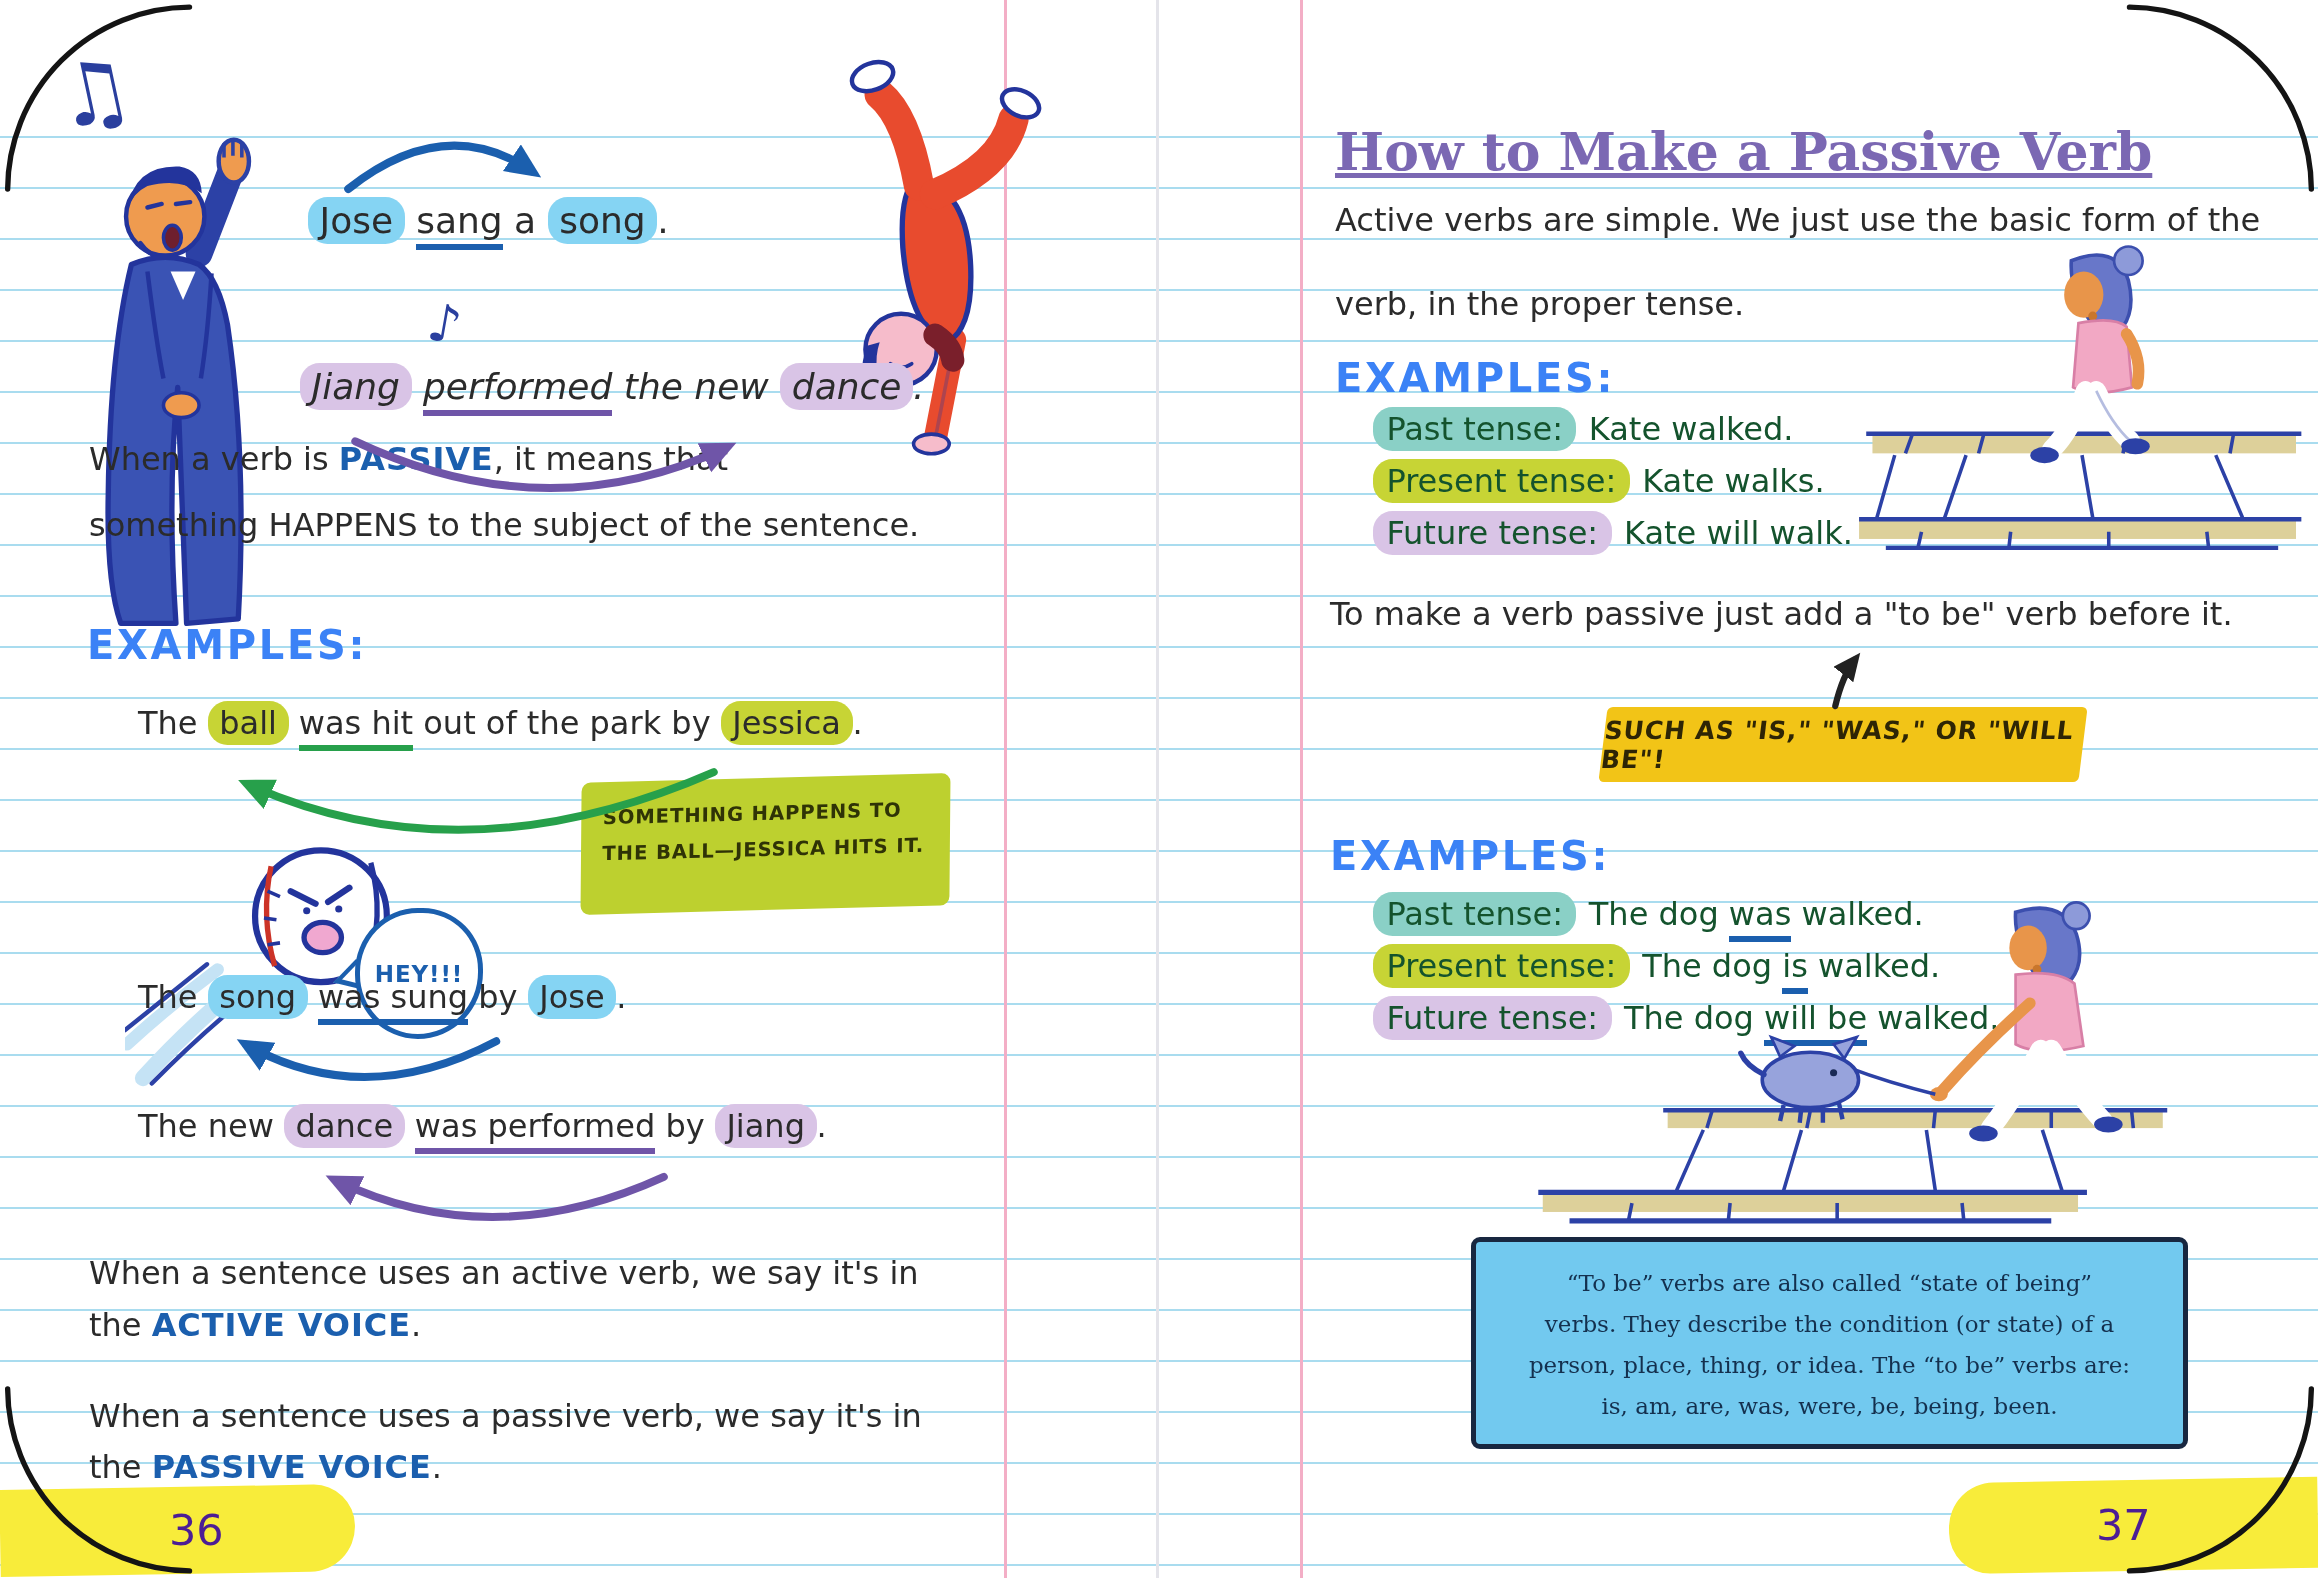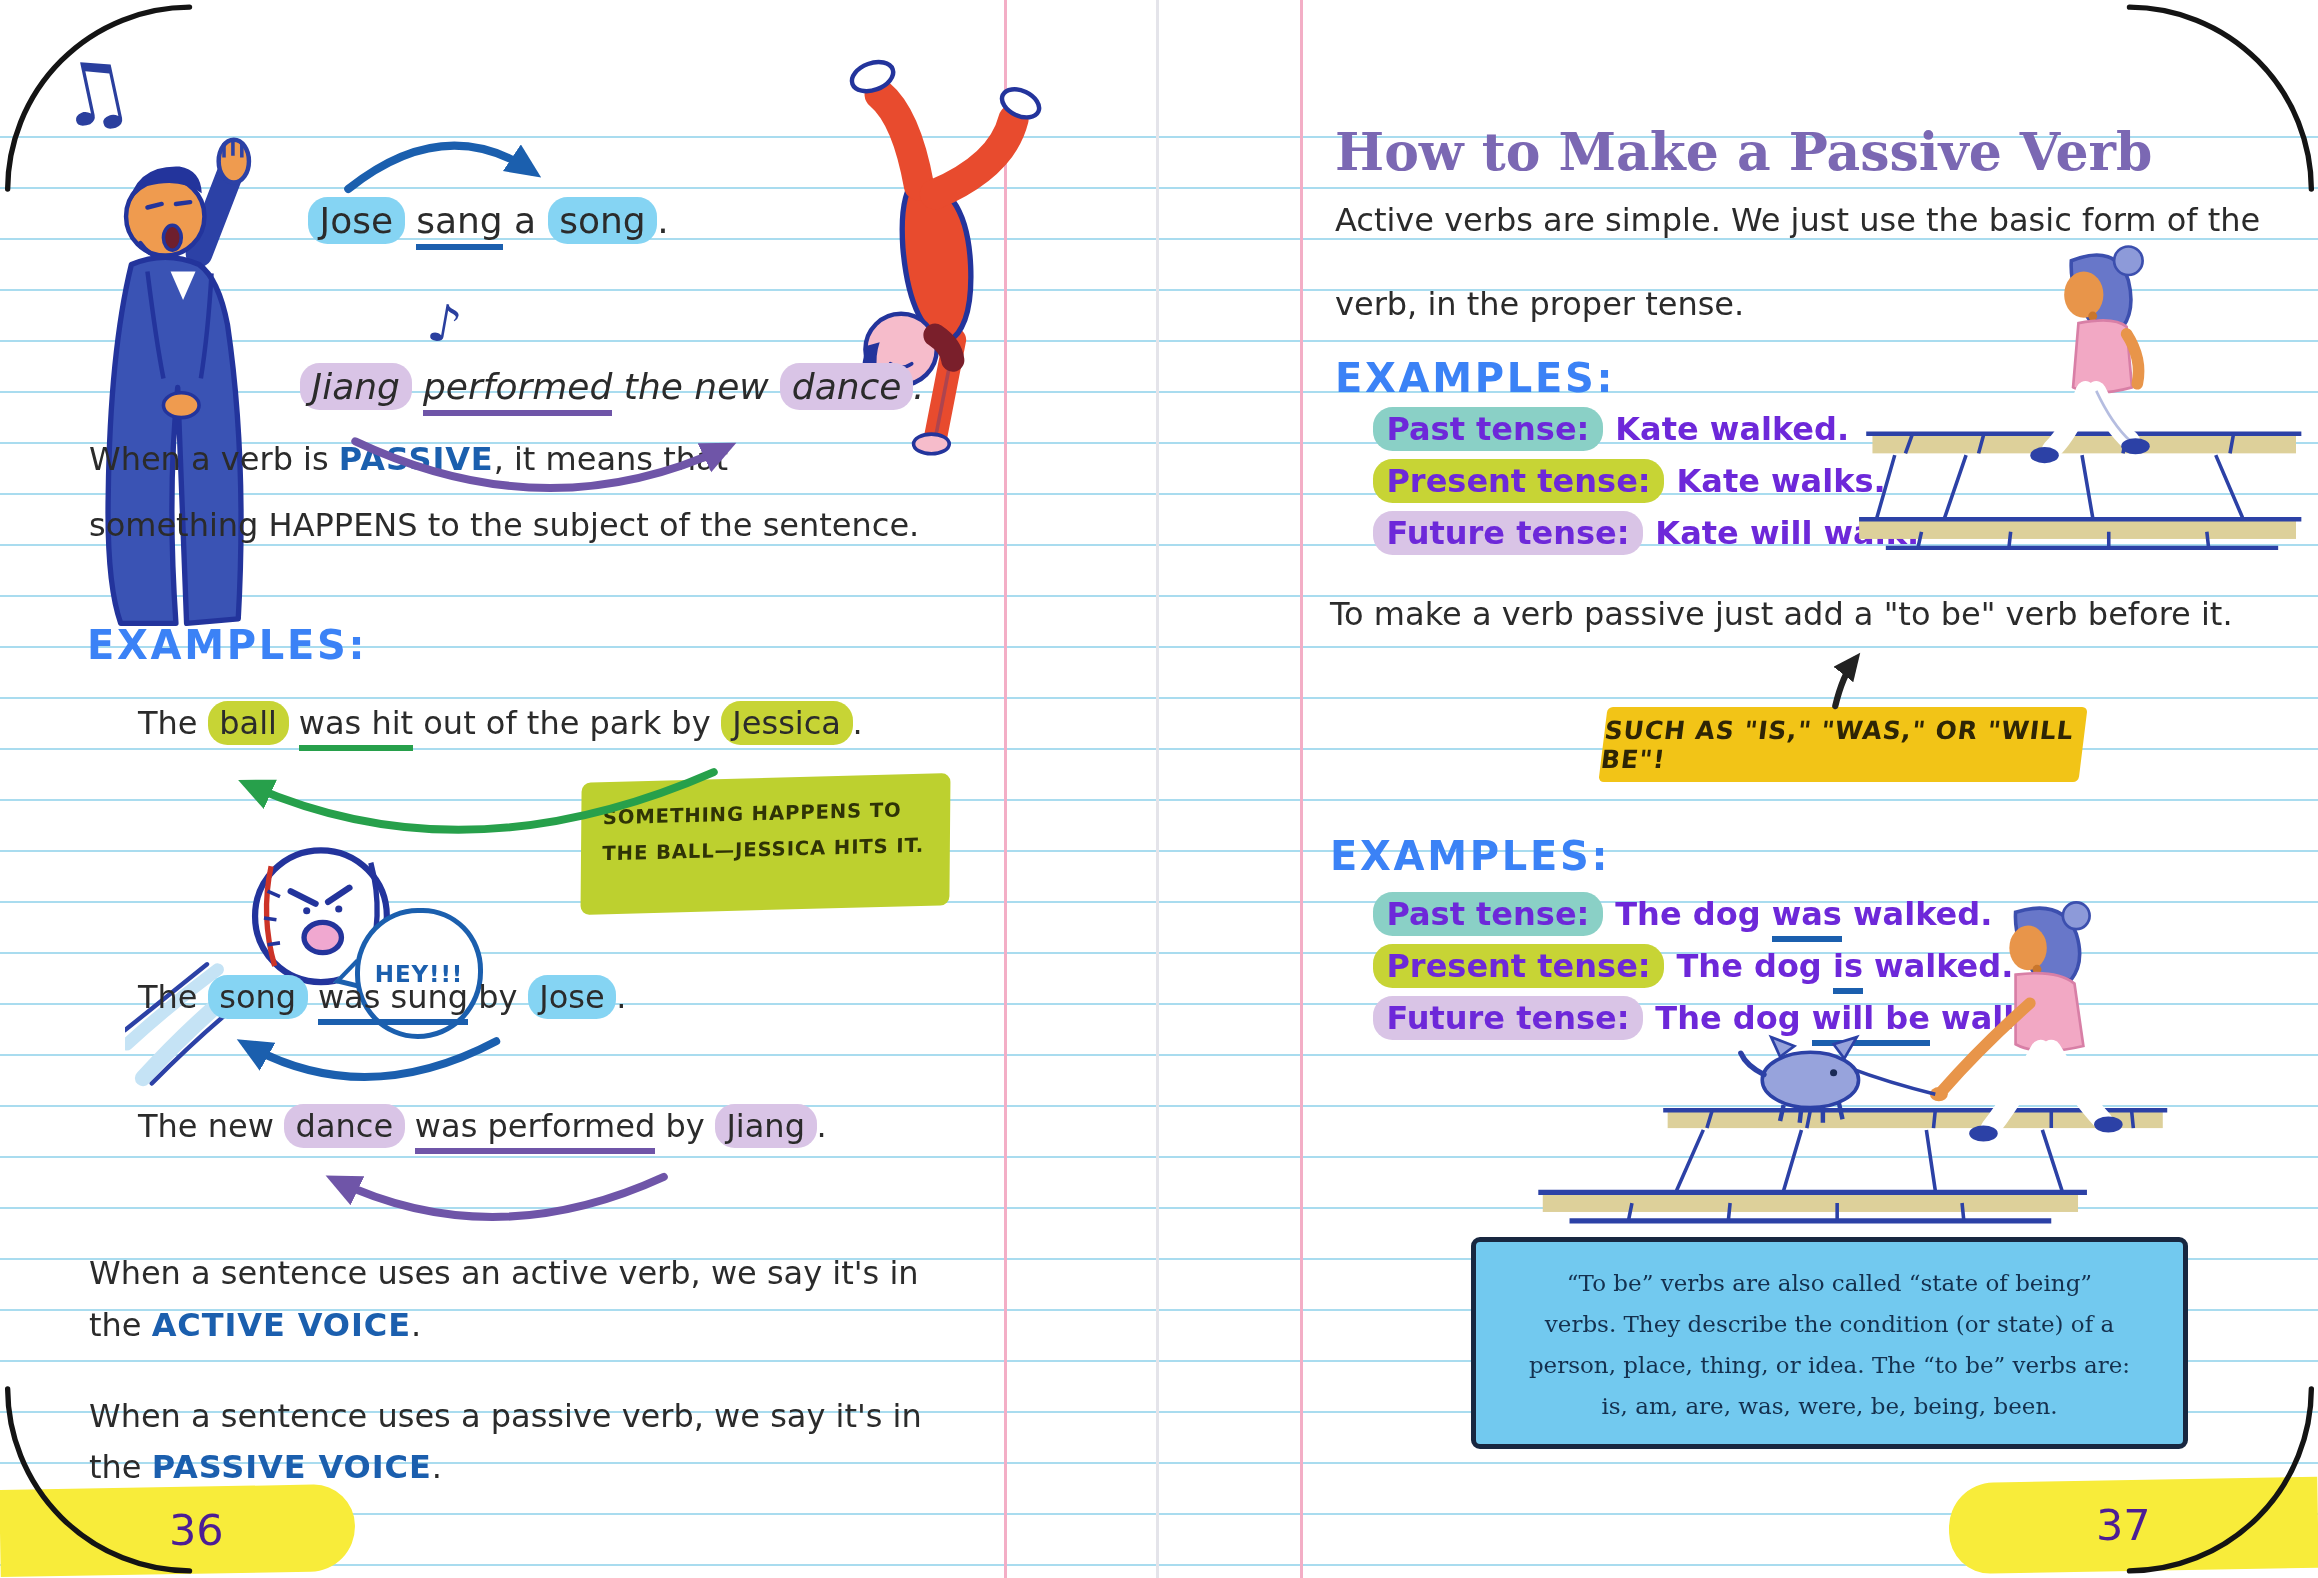--- a/index.html
+++ b/index.html
@@ -14,22 +14,22 @@
   .blue-word{color:#1b5fae;font-weight:bold;letter-spacing:0.9px;}
   .hl{padding:2.7px 11.6px;border-radius:19.6px;}
   .hl-blue{background:#85d4f3;}
   .hl-lav{background:#d9c4e6;}
   .hl-grn{background:#c7d435;}
   .hl-teal{background:#8ad0c6;}
   .u-blue{border-bottom:6.2px solid #1b5fae;padding-bottom:2.7px;}
   .u-purple{border-bottom:6.2px solid #6f55a8;padding-bottom:2.7px;}
   .u-green{border-bottom:6.2px solid #27a04b;padding-bottom:2.7px;}
   .examples{position:absolute;font-weight:bold;font-size:40px;color:#3b82f6;letter-spacing:2.7px;white-space:nowrap;}
-  .page-title{position:absolute;font-family:"DejaVu Serif",serif;font-weight:bold;font-size:52px;color:#7b68b3;white-space:nowrap;}
-  .tense-row{position:absolute;font-size:32px;color:#6d28d9;white-space:nowrap;font-weight:bold;}
+  .page-title{position:absolute;font-family:"DejaVu Serif",serif;font-weight:bold;font-size:52px;color:#7b68b3;white-space:nowrap;text-decoration:underline;}
+  .tense-row{position:absolute;font-size:32px;color:#14532d;white-space:nowrap;}
   .tense-label{padding:2.7px 13.4px;border-radius:19.6px;margin-right:12.5px;}
   .green-note{position:absolute;left:581px;top:778px;width:348px;height:114px;background:#bdd02f;
               border-radius:9px;transform:rotate(-1.5deg) skewX(-2deg);color:#2f3306;
               font-weight:bold;font-size:19.6px;letter-spacing:0.9px;line-height:36px;padding:18px 0 0 21.4px;}
   .gold-note{position:absolute;left:1603px;top:707px;width:480px;height:75px;background:#f2c417;
              transform:skewX(-7deg);color:#2e2505;font-weight:bold;font-size:25px;letter-spacing:0.9px;
              display:flex;align-items:center;justify-content:center;border-radius:5.4px;}
   .blue-box{position:absolute;left:1471px;top:1237px;width:717px;height:212px;background:#72c9ef;
             border:5.4px solid #182740;border-radius:9px;color:#14304e;
             font-family:"DejaVu Serif",serif;font-size:23px;line-height:41px;text-align:center;

